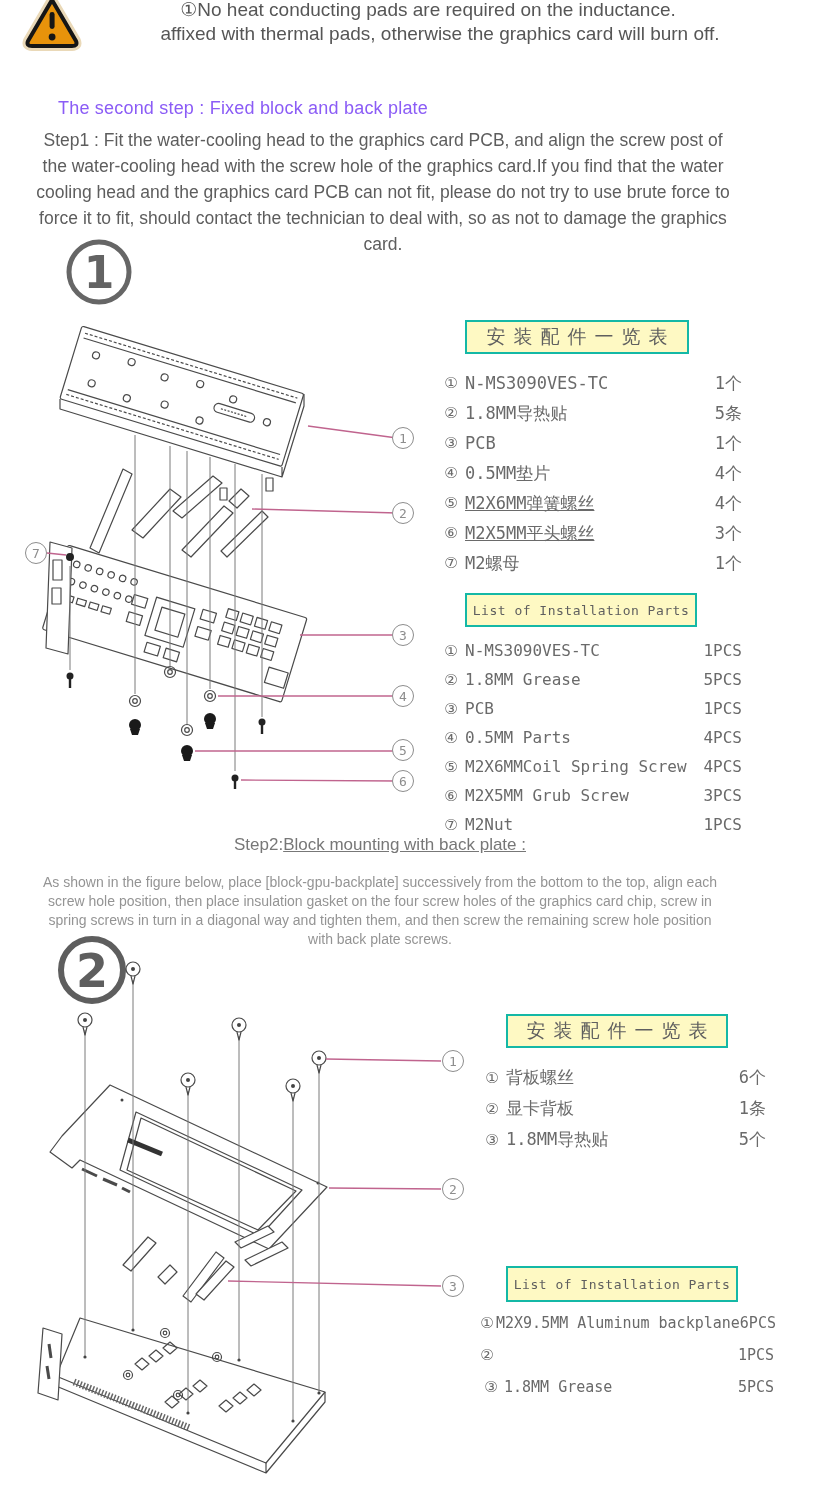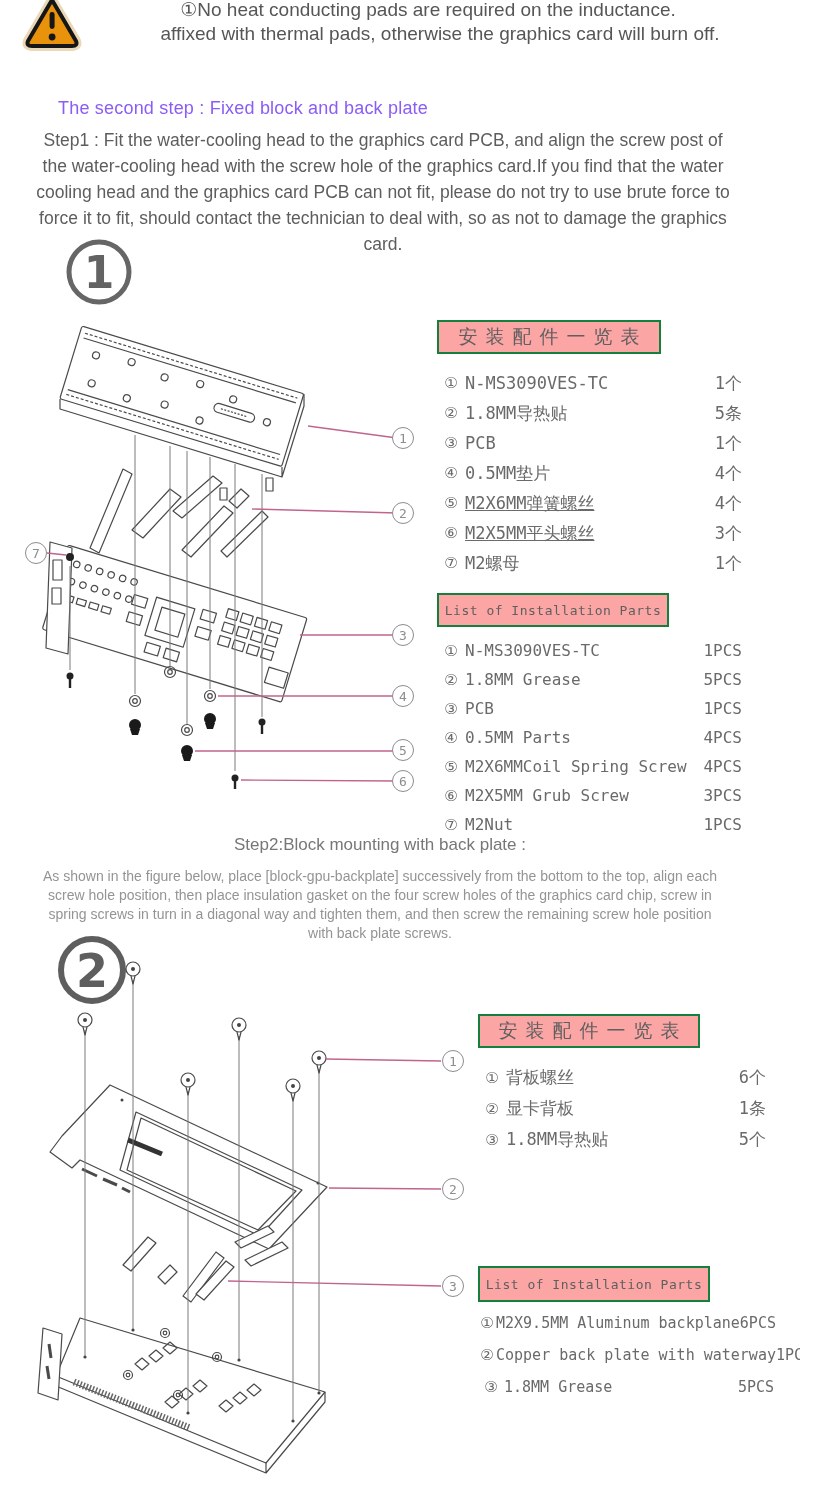--- a/index.html
+++ b/index.html
@@ -11,27 +11,27 @@
   #warn-text{left:88px;top:-2px;width:680px;font-size:19px;line-height:24px;color:#565656;}
   #warn-text .indent{padding-left:24px;}
 
   
   #heading{left:35px;top:98px;font-size:18px;color:#8b5cf6;font-weight:500;letter-spacing:.2px;margin-left:23px;}
   #step1{left:33px;top:127px;width:700px;font-size:17.5px;line-height:26px;color:#5d5d5d;}
 
   
   #step2{left:35px;top:835px;width:690px;}
   #step2 .t{font-size:17px;color:#777;}
-  #step2 .t .u{}
-  #step2 .b{margin-top:12px;font-size:14px;line-height:19px;color:#949494;}
+  #step2 .t .u{text-decoration:underline;}
+  #step2 .b{margin-top:18px;font-size:14px;line-height:19px;color:#949494;}
 
   
   .ptable{position:absolute;}
-  .pt-head{height:34px;border:2px solid #15803d;background:#fca5a5;display:flex;
-           align-items:center;justify-content:center;color:#5f5f5f;box-sizing:border-box;}
+  .pt-head{height:34px;border:2px solid #14b8a6;background:#fef9c3;display:flex;
+           align-items:center;justify-content:center;color:#5f5f5f;box-sizing:border-box;margin-left:28px;}
   .pt-head.cn span{font-size:19px;letter-spacing:8px;padding-left:8px;}
   .pt-head.en span{font-size:13px;font-family:"DejaVu Sans Mono",monospace;letter-spacing:.5px;}
   .pt-rows{display:block;}
   .pt-row{display:flex;align-items:center;font-family:"DejaVu Sans Mono","DejaVu Sans",monospace;
           color:#6a6a6a;}
   .pt-row .num{width:28px;flex:none;font-size:15px;}
   .pt-row .nm{white-space:nowrap;}
   .pt-row .nm.u{text-decoration:underline;}
   .pt-row .qty{margin-left:auto;white-space:nowrap;}
 
@@ -453,21 +453,20 @@
       <span>List of Installation Parts</span>
     </div>
     <div class="pt-rows" style="margin-top:5px;font-size:15px">
       <div class="pt-row" style="height:32px">
         <span class="num" style="width:18px">①</span>
         <span class="nm">M2X9.5MM Aluminum backplane</span>
         <span class="qty">6PCS</span>
       </div>
       <div class="pt-row" style="height:32px">
         <span class="num" style="width:18px">②</span>
-        <span class="nm">Copper back plate with waterway</span>
         <span class="qty">1PCS</span>
       </div>
       <div class="pt-row" style="height:32px">
         <span class="num" style="width:26px">③</span>
         <span class="nm">1.8MM Grease</span>
         <span class="qty">5PCS</span>
       </div>
     </div>
   </div>
 

